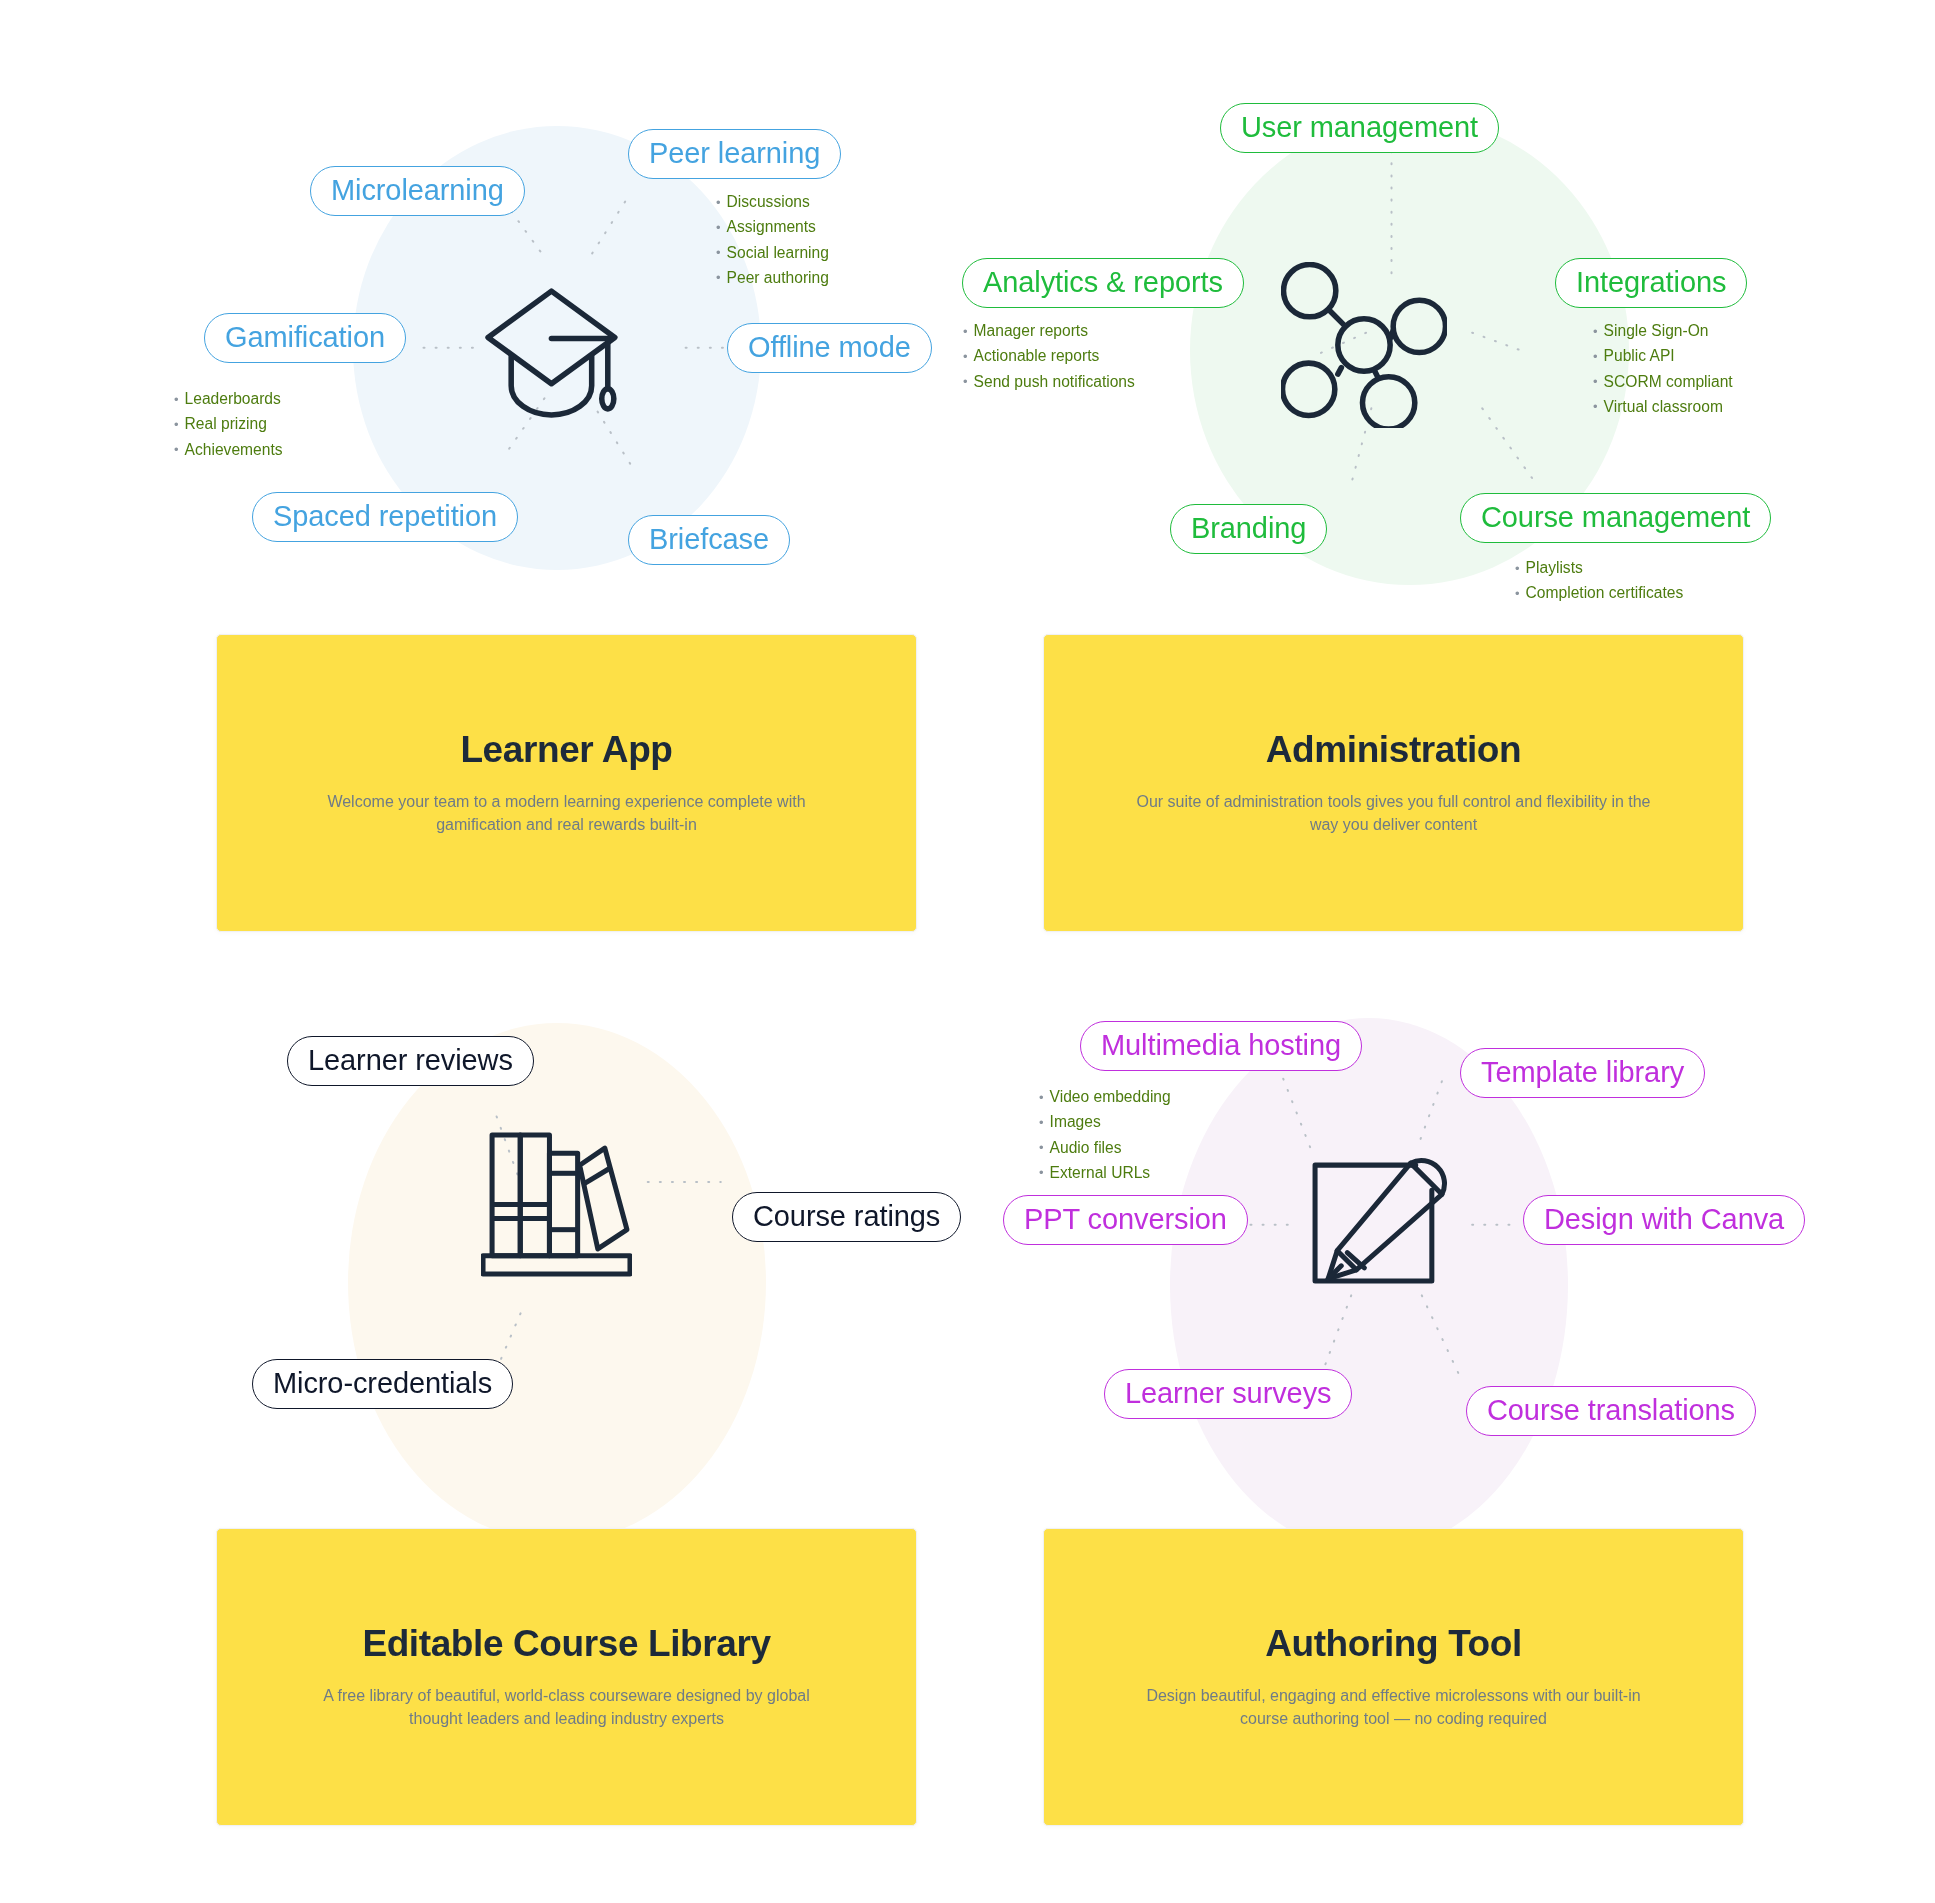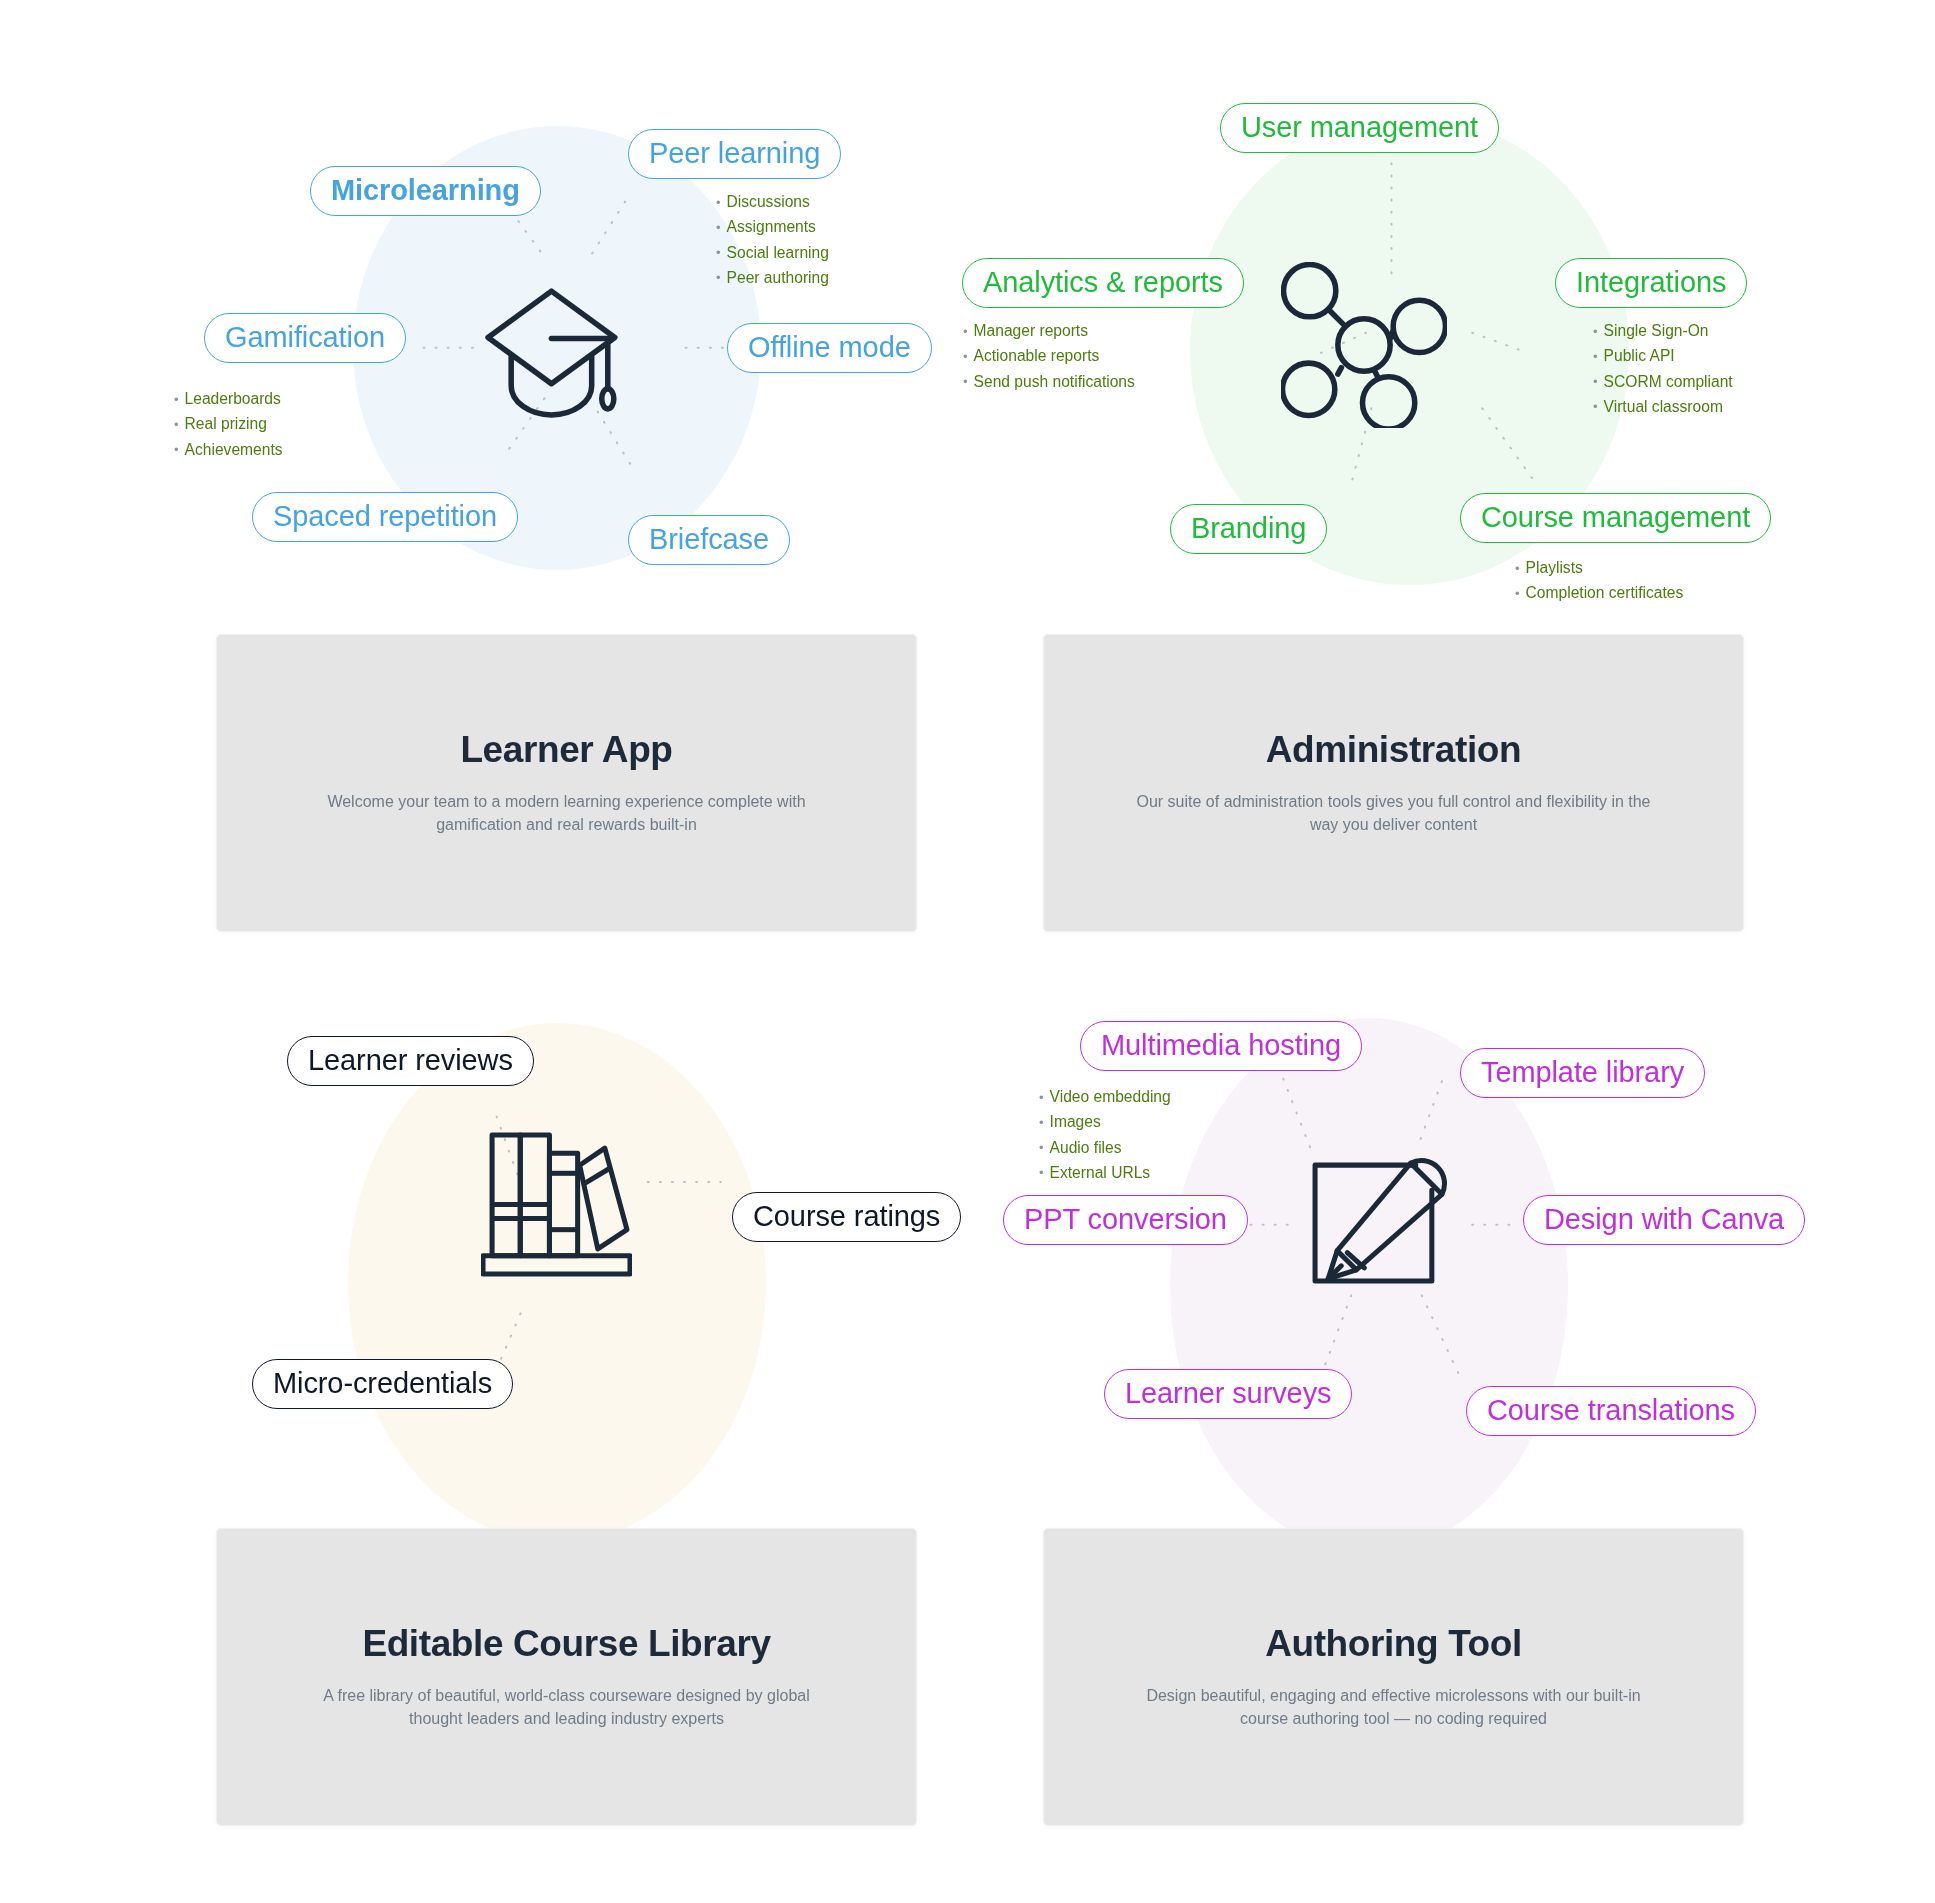--- a/index.html
+++ b/index.html
@@ -64,21 +64,21 @@
   .dots { position: absolute; }
   .dots svg { display: block; overflow: visible; }
 
   
   .icon-art { position: absolute; }
   .icon-art svg { display: block; }
 
   
   .card {
     position: absolute;
-    background: #e5e5e5;
+    background: #fde047;
     border: 1px solid #f0f1f3;
     border-radius: 5px;
     box-shadow: 0 1px 5px rgba(30,40,60,.035);
     display: flex;
     flex-direction: column;
     align-items: center;
     justify-content: center;
     padding: 20px 35px;
   }
   .card-title {
@@ -122,21 +122,21 @@
     <div class="icon-art" style="left:481px; top:282px; width:161px; height:136px;">
       <svg width="161" height="136" viewBox="0 0 320 270" fill="none" stroke="#1b2838" stroke-width="11" stroke-linejoin="round" stroke-linecap="round">
         <path d="M140 18 L266 110 L140 202 L14 110 Z"></path>
         <path d="M60 148 V206 a80 58 0 0 0 160 0 V148"></path>
         <path d="M140 112 H252"></path>
         <path d="M252 112 V212"></path>
         <ellipse cx="252" cy="232" rx="12" ry="20"></ellipse>
       </svg>
     </div>
 
-    <div class="pill blue" style="left:310px; top:166px;font-weight:bold;">
+    <div class="pill blue" style="left:310px; top:166px;">
       <span>Microlearning</span>
     </div>
     <div class="pill blue" style="left:628px; top:129px;">
       <span>Peer learning</span>
     </div>
     <div class="pill blue" style="left:204px; top:313px;">
       <span>Gamification</span>
     </div>
     <div class="pill blue" style="left:727px; top:323px;">
       <span>Offline mode</span>

